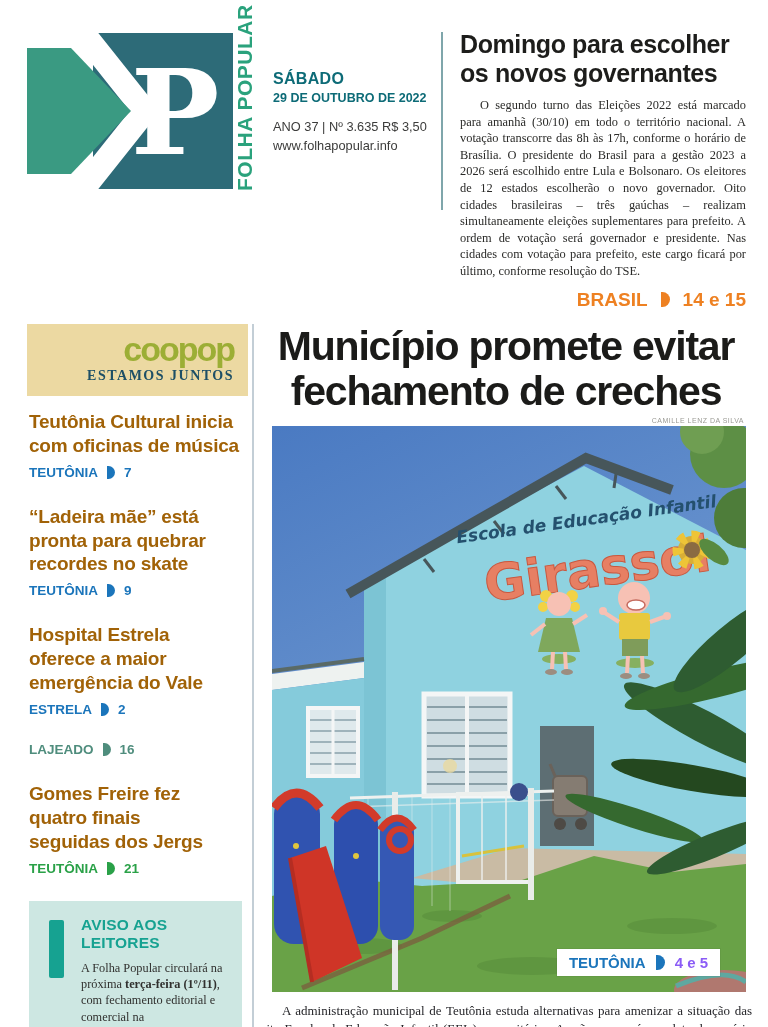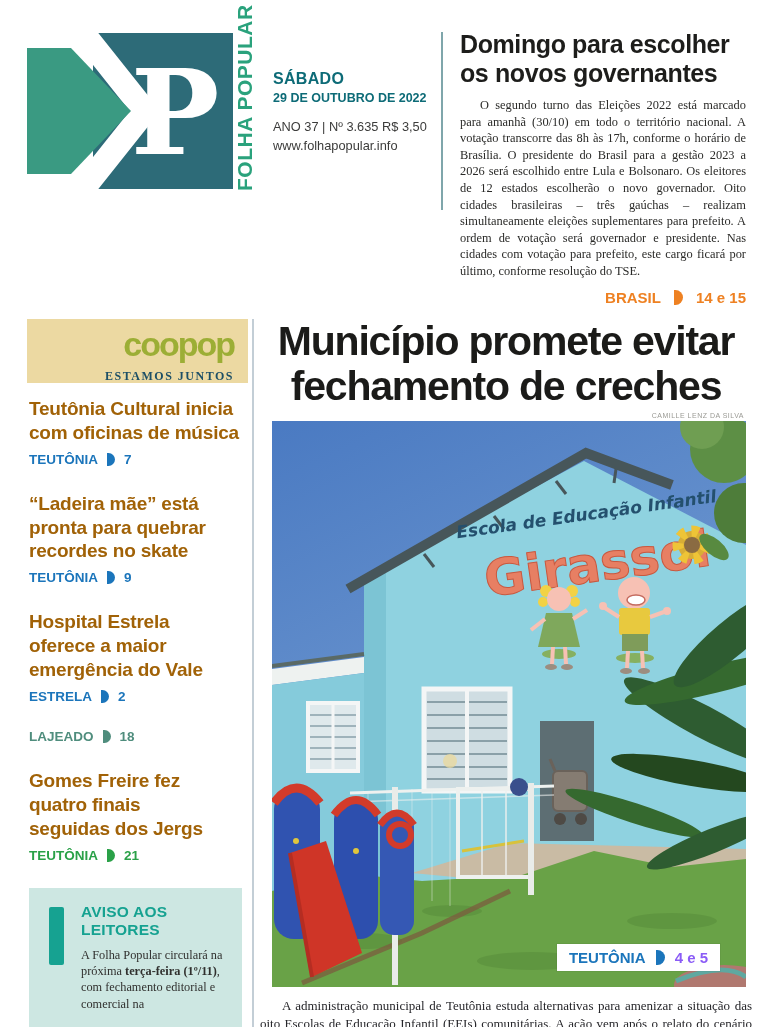--- a/index.html
+++ b/index.html
@@ -20,31 +20,31 @@
   .top-story{flex:1;padding-left:17px;}
   .top-story h2{margin:2px 0 10px 0;font-size:25px;line-height:1.14;letter-spacing:-.4px;
                 white-space:pre-line;color:#1d1d1b;}
   .serif{font-family:"Liberation Serif",serif;}
   .top-story .body{font-size:12.4px;line-height:1.34;text-align:justify;text-indent:20px;
                    color:#2a2a28;margin:0;}
   .tag{display:flex;align-items:center;}
   .tag .sec{font-weight:bold;}
   .tag .pg{font-weight:bold;}
   .tag-icon{display:inline-block;border-radius:0 9px 9px 0;}
-  .top-story .tag{justify-content:flex-end;gap:13px;margin-top:9px;font-size:15px;}
+  .top-story .tag{justify-content:flex-end;gap:13px;margin-top:9px;font-size:19px;}
   .top-story .tag-icon{width:9px;height:15px;}
   
   .content{display:flex;margin-top:13px;}
   .sidebar{width:221px;flex:none;}
   .content-rule{width:2px;flex:none;background:#c3ced6;height:724px;margin-left:4px;}
   .main{flex:1;padding-left:6px;}
   
-  .coopop{background:#ecd9a2;height:64px;padding:8px 14px 0 0;box-sizing:border-box;text-align:right;}
+  .coopop{background:#ecd9a2;height:72px;padding:8px 14px 0 0;box-sizing:border-box;text-align:right;}
   .coopop .brand{font-size:34px;font-weight:bold;letter-spacing:-2px;color:#9cae35;line-height:1;}
-  .coopop .slogan{font-size:12px;font-weight:bold;letter-spacing:1.5px;color:#1d4f66;margin-top:8px;
+  .coopop .slogan{font-size:14px;font-weight:bold;letter-spacing:1.5px;color:#1d4f66;margin-top:2px;
                   font-family:"Liberation Serif",serif;}
   
   .sb-items{padding:14px 6px 0 2px;}
   .sb-item{margin-bottom:25px;}
   .sb-item h3{margin:0 0 7px 0;font-size:19px;line-height:1.26;letter-spacing:-.2px;
               white-space:pre-line;color:#a16207;font-weight:bold;}
   .sb-item .tag{gap:9px;font-size:13.5px;}
   .sb-item .tag-icon{width:8px;height:13px;}
   
   .aviso{background:#cde7e2;margin:8px 6px 0 2px;padding:15px 12px 16px 14px;display:flex;gap:12px;
@@ -144,21 +144,21 @@
             <span class="sec" style="color: rgb(27, 117, 187);">ESTRELA</span>
             <span class="tag-icon" style="background-color: rgb(27, 117, 187);"></span>
             <span class="pg" style="color: rgb(27, 117, 187);">2</span>
           </div>
         </div>
 
         <div class="sb-item">
           <div class="tag">
             <span class="sec" style="color: rgb(79, 141, 125);">LAJEADO</span>
             <span class="tag-icon" style="background-color: rgb(79, 141, 125);"></span>
-            <span class="pg" style="color: rgb(79, 141, 125);">18</span>
+            <span class="pg" style="color: rgb(79, 141, 125);">16</span>
           </div>
         </div>
 
         <div class="sb-item">
           <h3>Gomes Freire fez
 quatro finais
 seguidas dos Jergs</h3>
           <div class="tag">
             <span class="sec" style="color: rgb(42, 161, 72);">TEUTÔNIA</span>
             <span class="tag-icon" style="background-color: rgb(42, 161, 72);"></span>

